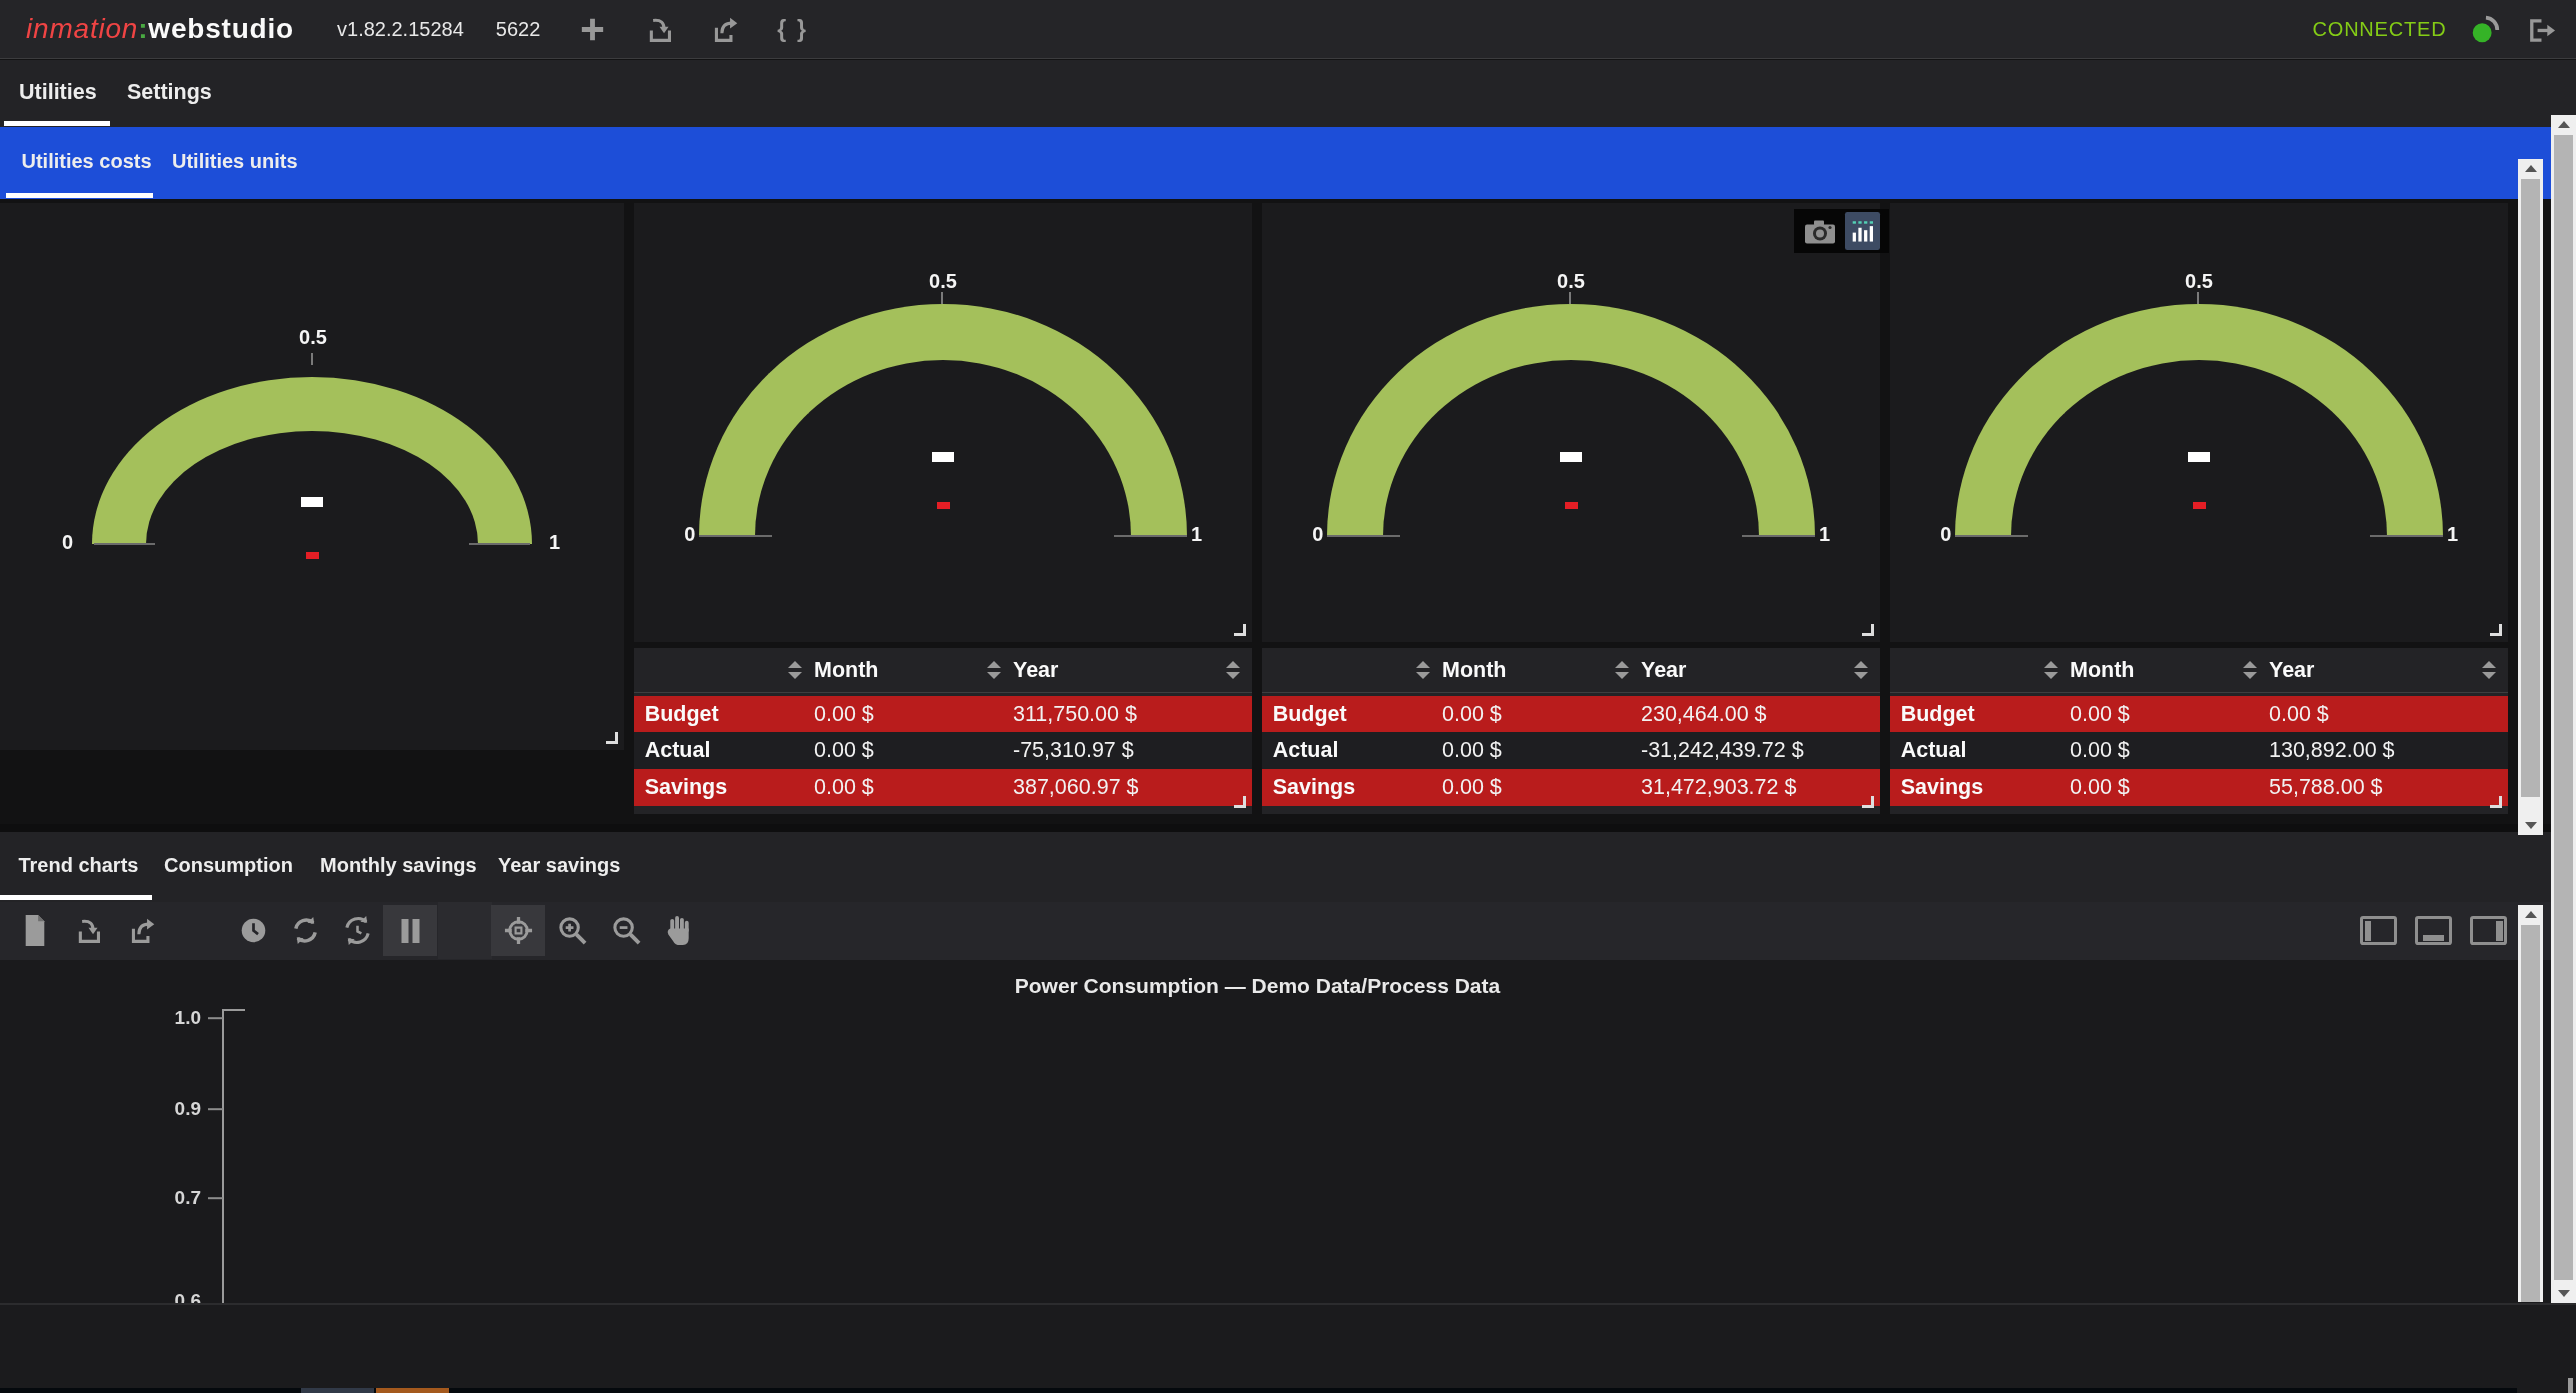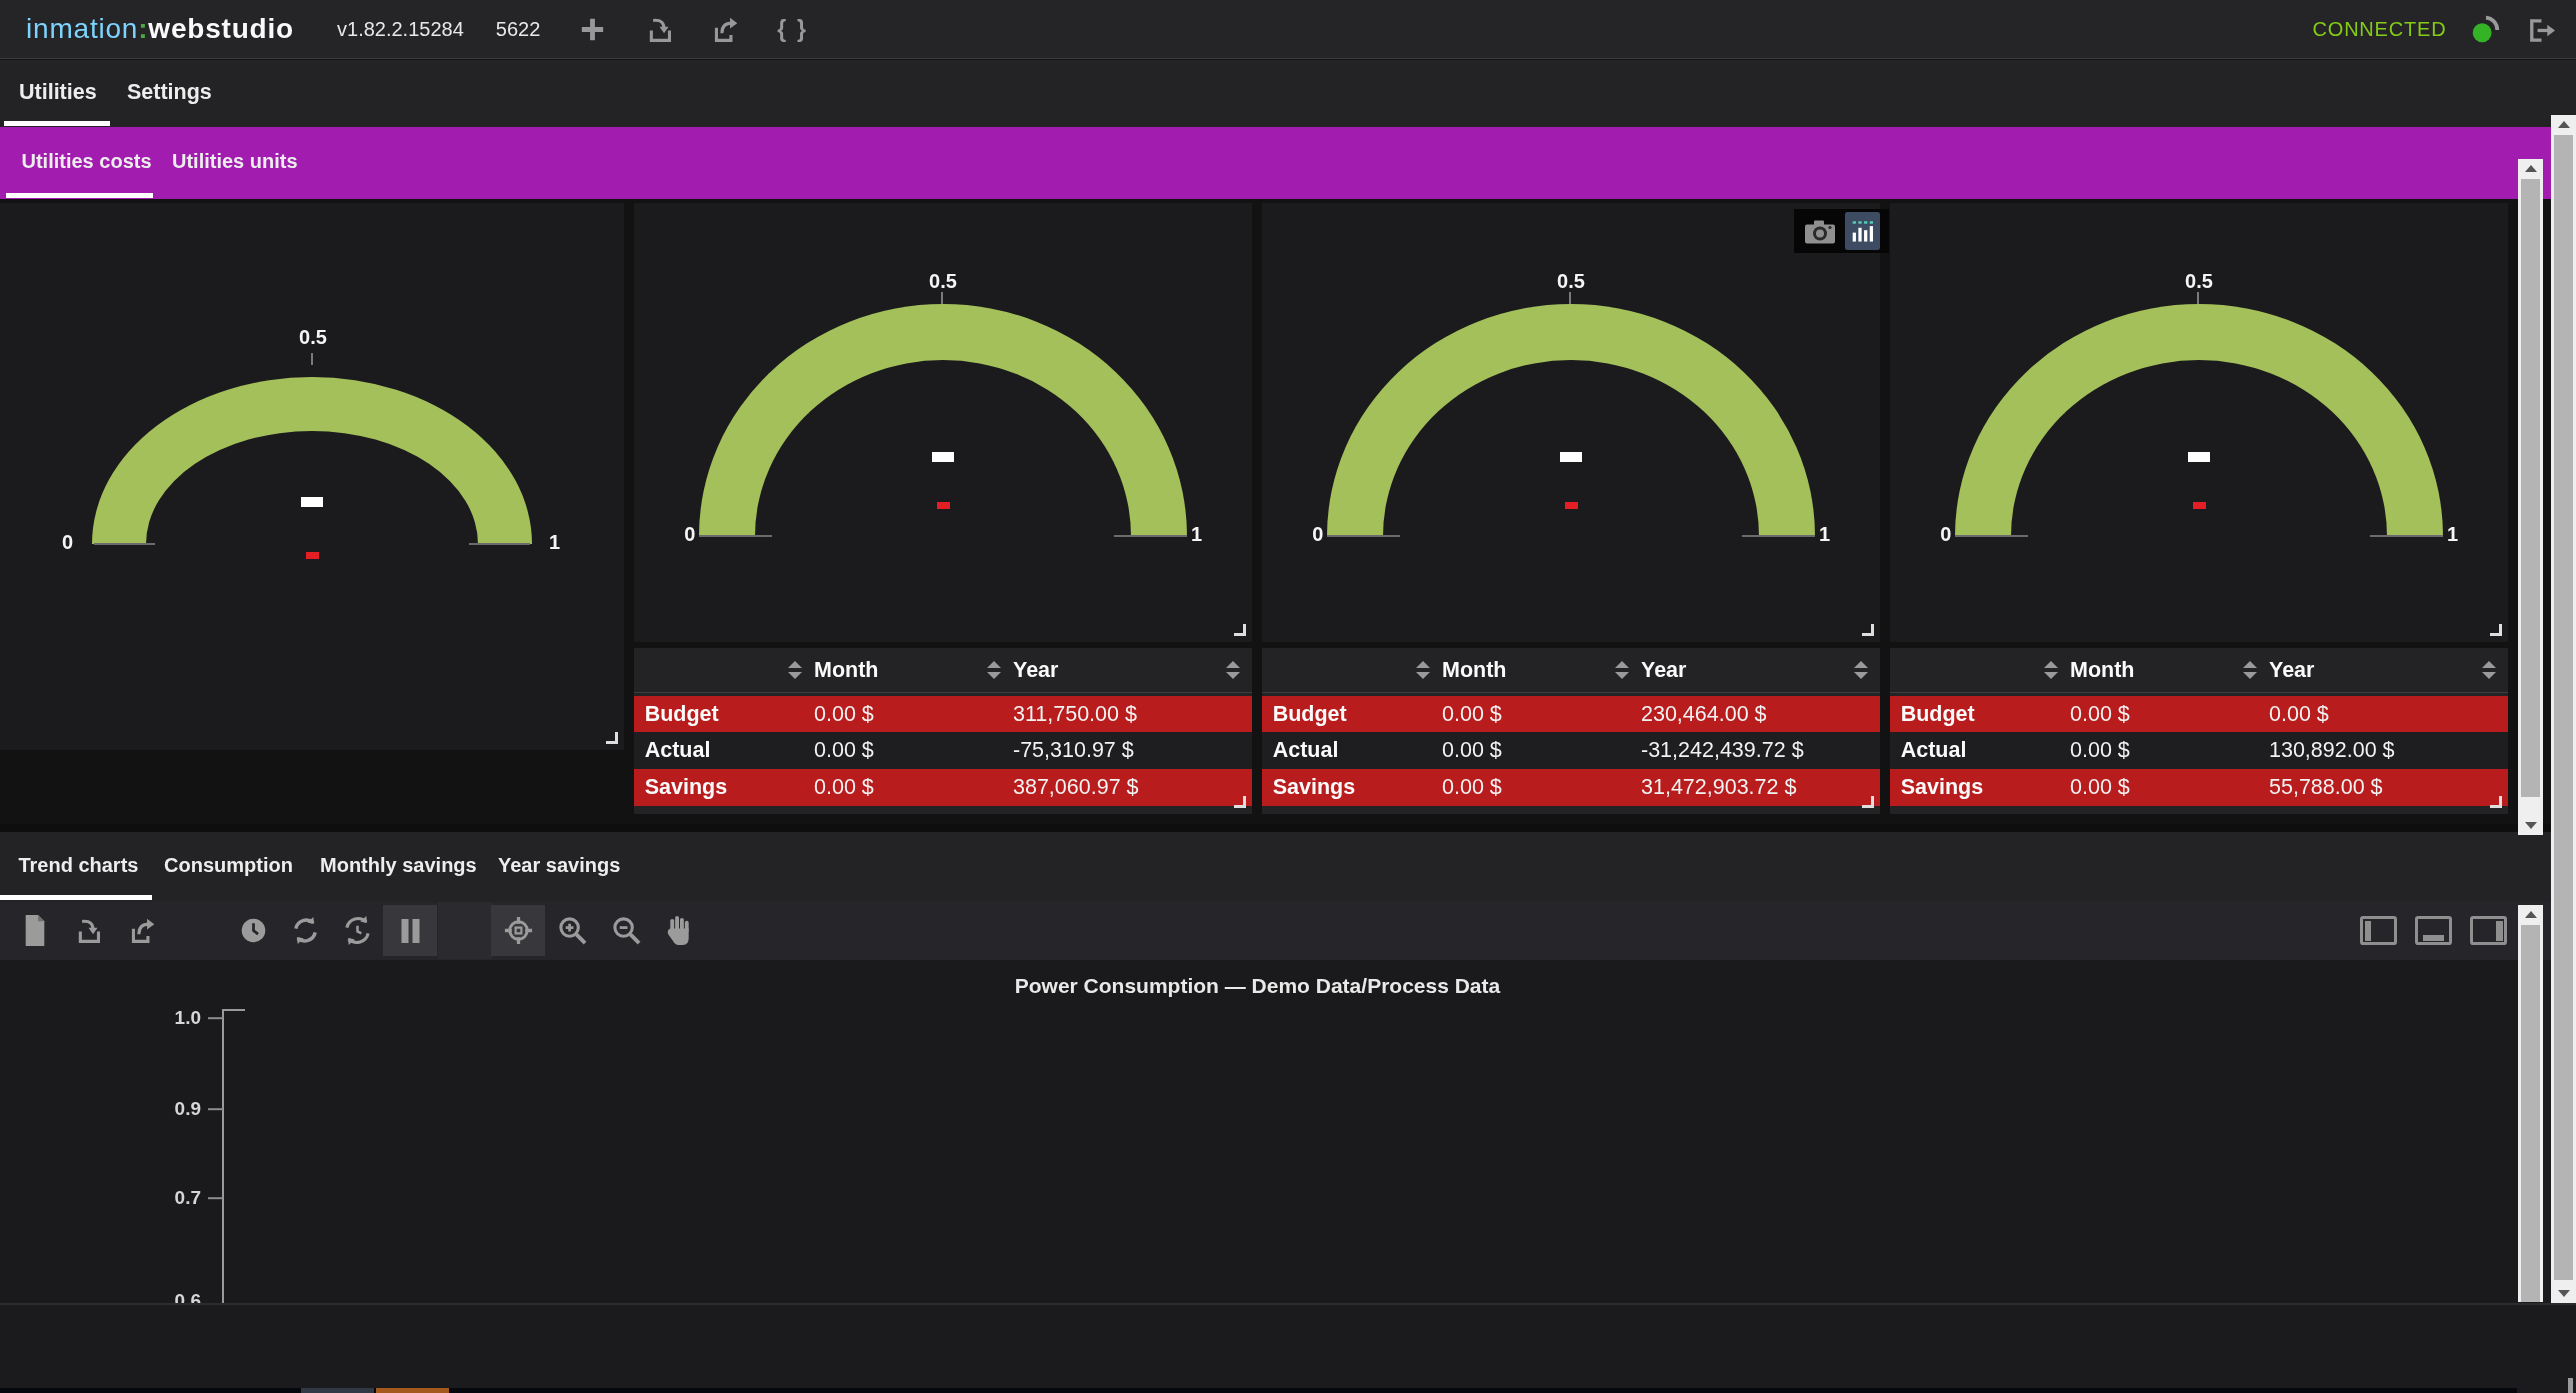--- a/index.html
+++ b/index.html
@@ -3,32 +3,32 @@
 <meta charset="utf-8">
 <style>
   html,body{margin:0;padding:0;overflow:hidden;background:#131314;}
   #app{position:relative;width:2576px;height:1394px;background:#131314;
        font-family:"Liberation Sans",sans-serif;color:#f2f2f2;overflow:hidden;}
   .abs{position:absolute;}
   
   .topbar{left:0;top:0;width:2576px;height:58px;background:#252528;border-bottom:1.5px solid #3c3c3e;
           display:flex;align-items:center;}
   .logo{margin-left:26px;font-size:28px;letter-spacing:0.8px;white-space:nowrap;}
-  .logo .p1{font-weight:300;color:#7dd3fc;}
+  .logo .p1{font-weight:300;color:#ef4444;font-style:italic;}
   .logo .sep{font-weight:700;color:#49a942;}
   .logo .p2{font-weight:700;color:#fafafa;}
   .version{margin-left:43px;font-size:20px;color:#e8e8e8;}
   .session{margin-left:32px;font-size:20px;color:#e8e8e8;}
   .tb-icon{margin-left:37px;color:#989898;display:flex;align-items:center;cursor:pointer;}
   .braces{font-size:23px;font-weight:700;color:#989898;letter-spacing:3.1px;}
   .topbar-right{margin-left:auto;margin-right:20px;display:flex;align-items:center;}
   .status-text{font-size:20px;color:#84cc16;letter-spacing:0.8px;margin-right:17px;}
   
   .tabrow{left:0;top:60px;width:2576px;height:67px;background:#232326;}
-  .subtabrow{left:0;top:127px;width:2576px;height:72px;background:#a21caf;}
+  .subtabrow{left:0;top:127px;width:2576px;height:72px;background:#1d4ed8;}
   .tab{position:absolute;font-weight:700;color:#ededed;cursor:pointer;white-space:nowrap;}
   .underline{position:absolute;height:5.4px;background:#ffffff;}
   
   .upper-bg{left:0;top:199px;width:2576px;height:625px;background:#121213;}
   .panel{position:absolute;background:#1b1b1d;}
   .corner{position:absolute;right:6.1px;bottom:6.1px;width:9.2px;height:9.2px;
           border-right:3.8px solid #dedede;border-bottom:3.8px solid #dedede;}
   
   .arc{position:absolute;box-sizing:border-box;border:56px solid #a4c05b;border-bottom:none;}
   .g-big .arc{left:65px;top:101px;width:488px;height:232px;

